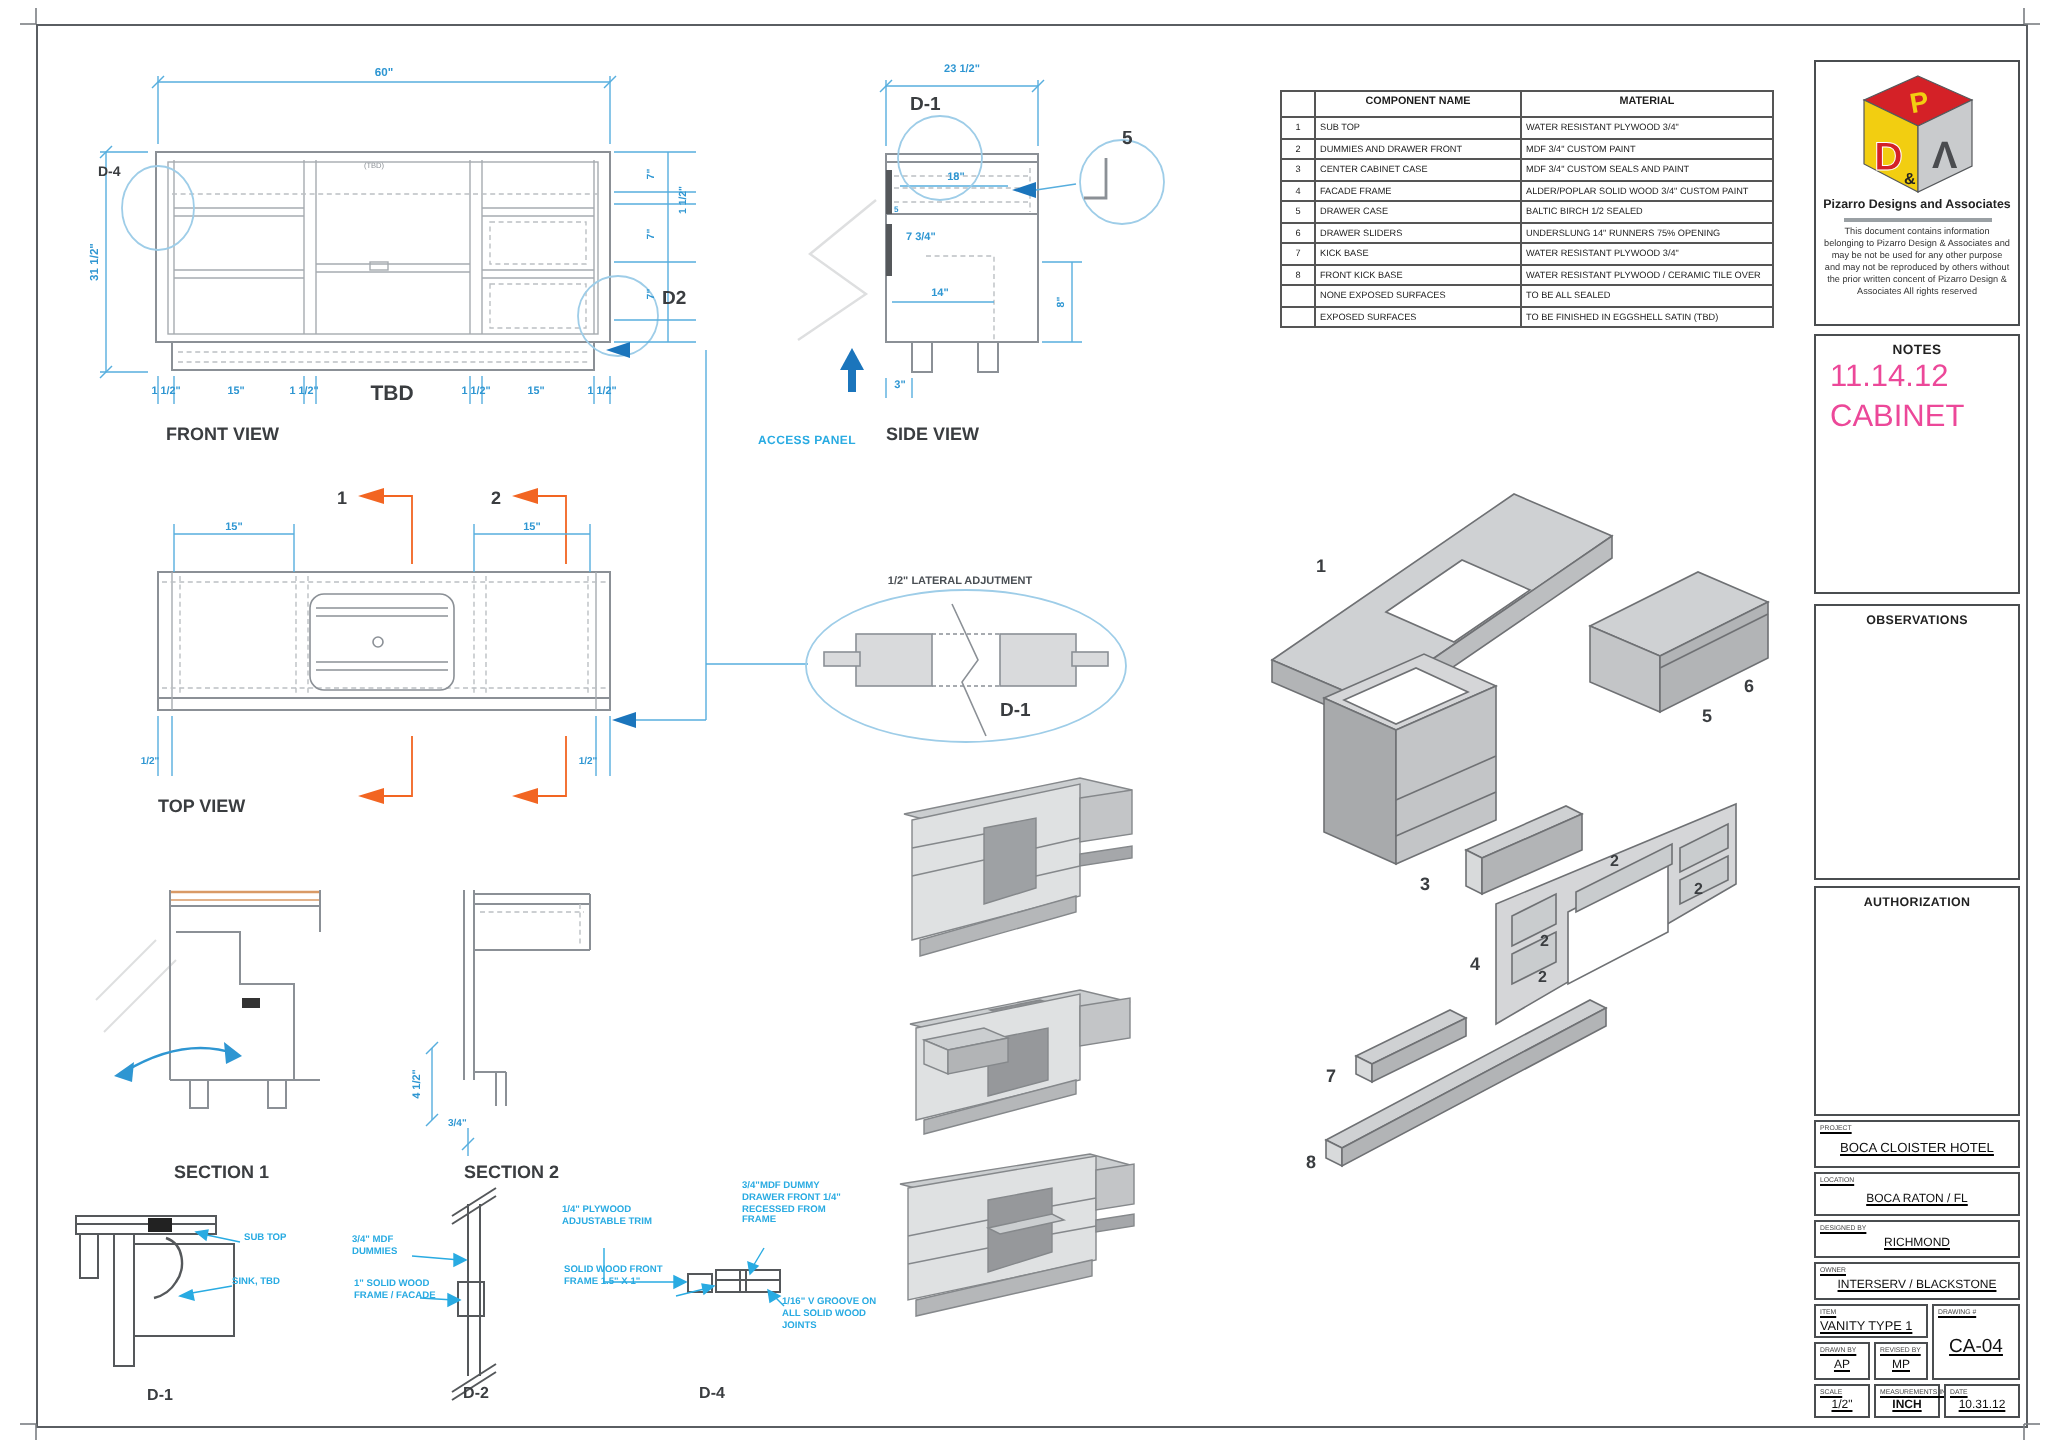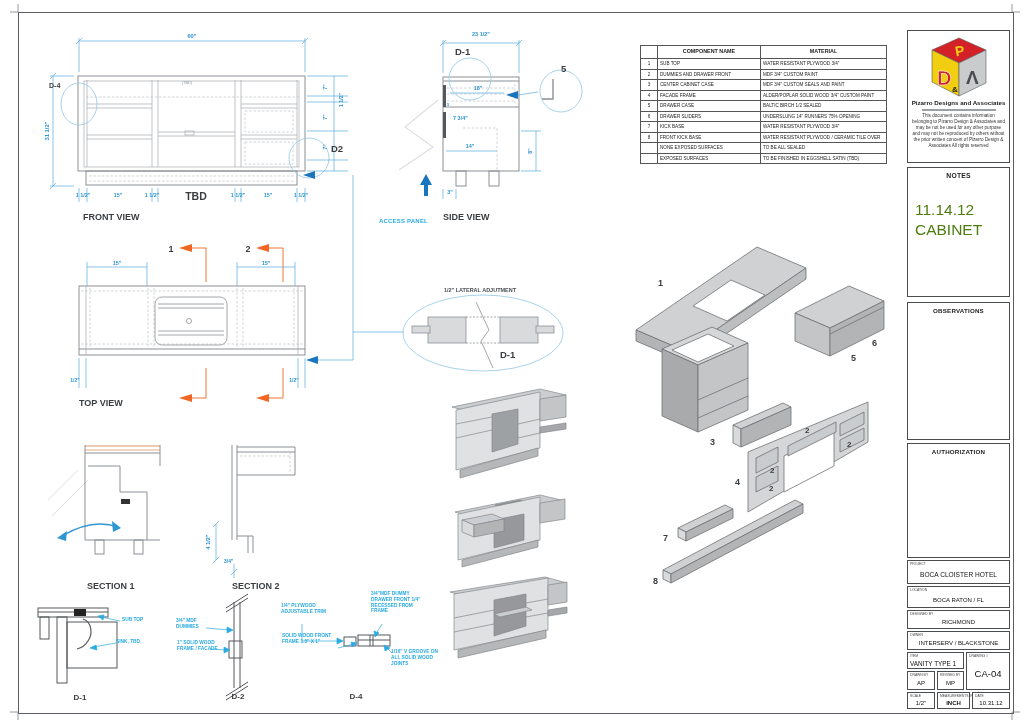--- a/index.html
+++ b/index.html
@@ -16,23 +16,23 @@
   #ctable td.num{text-align:center;width:12px;}
   #ctable col.c0{width:13px}#ctable col.c1{width:103px}#ctable col.c2{width:126px}
 
   
   #tb{position:absolute;left:905px;top:28px;width:107px;height:684px;}
   .tbx{position:absolute;border:1px solid #4a4d50;background:#fff;box-sizing:border-box;}
   .sec-title{display:block;text-align:center;font-size:6.8px;font-weight:bold;color:#222;margin-top:4px;letter-spacing:0.2px;}
   #company{display:block;text-align:center;font-size:6.2px;font-weight:bold;color:#222;margin-top:2px;}
   #divider{width:74px;height:2px;background:#9aa0a4;margin:3px auto 2px auto;}
   #disclaimer{display:block;text-align:center;font-size:4.6px;line-height:1.3;color:#333;padding:0 4px;}
-  #rev{margin:21px 0 0 7px;color:#4d7c0f;font-size:15.5px;line-height:20px;}
+  #rev{margin:0 0 0 7px;color:#ec4899;font-size:15.5px;line-height:20px;}
   .fbox{position:absolute;border:1px solid #4a4d50;background:#fff;box-sizing:border-box;
-        display:flex;flex-direction:column;}
+        display:flex;flex-direction:column;text-decoration:underline;}
   .flabel{font-size:3.4px;color:#444;margin:1px 0 0 2px;white-space:nowrap;}
   .fval{flex:1;display:flex;align-items:center;justify-content:center;
         font-size:6px;color:#101010;text-align:center;}
   .fval.big{font-size:9.5px;}
   .fval.item{font-size:6.4px;justify-content:flex-start;padding-left:2px;}
 
   
   .co{position:absolute;color:#29ABE2;font-weight:bold;font-size:4.8px;line-height:1.2;}
   .co.access{font-size:6px;letter-spacing:0.2px;}
 

